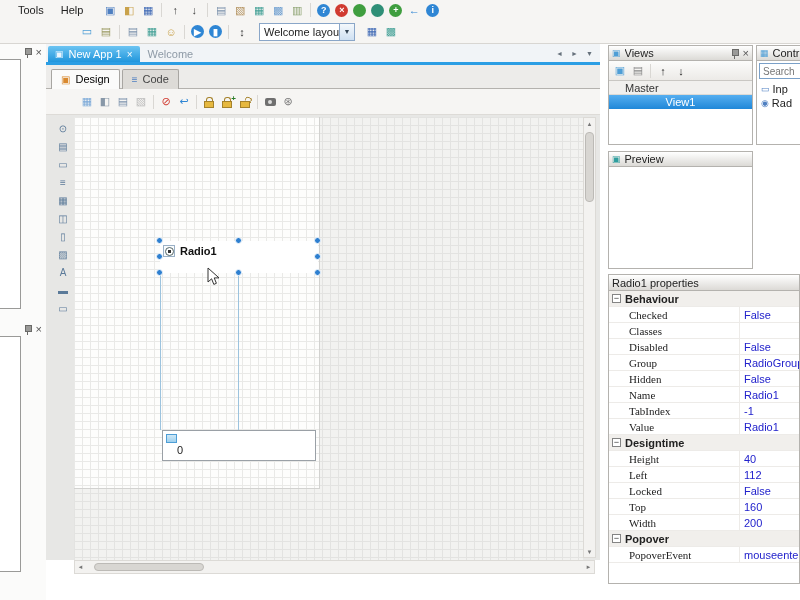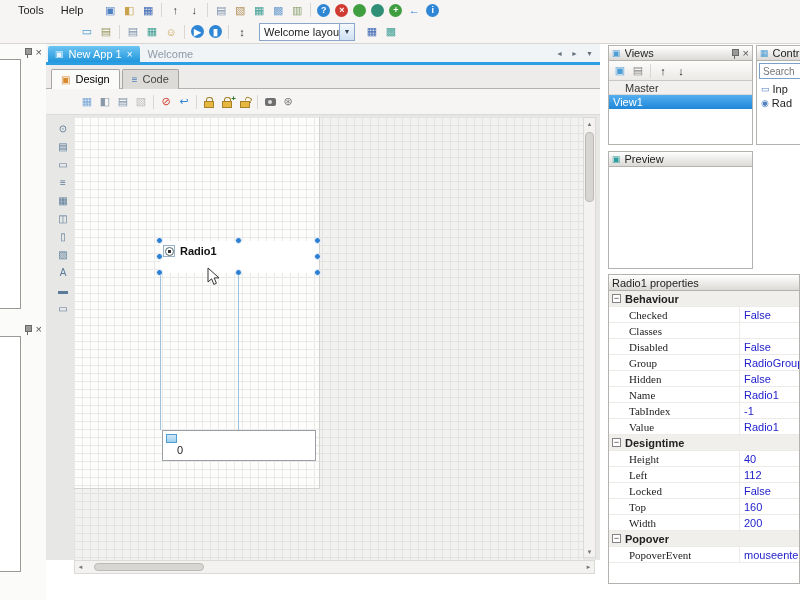--- a/index.html
+++ b/index.html
@@ -95,21 +95,21 @@
   .phead { height:15px; flex:none; background:linear-gradient(#ffffff,#dcdad6); border-bottom:1px solid #b4b2ae; display:flex; align-items:center; gap:4px; padding:0 3px; white-space:nowrap; }
   .phead .ptitle { flex:1; overflow:hidden; color:#222; }
   .picon { font-size:9px; color:#4e9ed6; }
   .picon.teal { color:#2f9e9e; }
   .px { font-size:11px; color:#555; line-height:9px; }
   .views { width:145px; flex:none; }
   .ptb { height:20px; flex:none; background:linear-gradient(#fcfcfb,#eceae7); border-bottom:1px solid #c9c7c3; display:flex; align-items:center; padding-left:2px; }
   .vlist { flex:1; background:#fff; }
   .vlhead { height:14px; background:#f1f0ee; border-bottom:1px solid #dcdad6; padding:1px 16px; color:#333; }
   .vitem { height:14px; padding:1px 4px; color:#222; }
-  .vitem.sel { background:linear-gradient(#55aef0,var(--sel,#1f87d8)); color:#fff; }
+  .vitem.sel { background:linear-gradient(#55aef0,var(--sel,#1f87d8)); color:#fff;text-align:center; }
   .controls { width:60px; flex:none; }
   .searchbox { margin:2px; height:16px; border:1px solid #7aa0c8; font-size:10px; padding:0 3px; width:calc(100% - 4px); color:#333; }
   .ctree { flex:1; background:#fff; padding-top:1px; }
   .ctrow { height:14px; display:flex; align-items:center; gap:3px; padding-left:4px; white-space:nowrap; }
   .cticon { font-size:9px; color:#4e7fc1; }
   .preview { width:145px; height:118px; margin-top:6px; }
   .pbody { flex:1; background:#fff; }
   .props { width:192px; height:310px; margin-top:5px; }
   .phead.propshead { height:16px; }
   .proptabs { height:18px; flex:none; background:#efeeec; border-bottom:1px solid #a8a6a2; display:flex; align-items:flex-end; padding-left:3px; }

